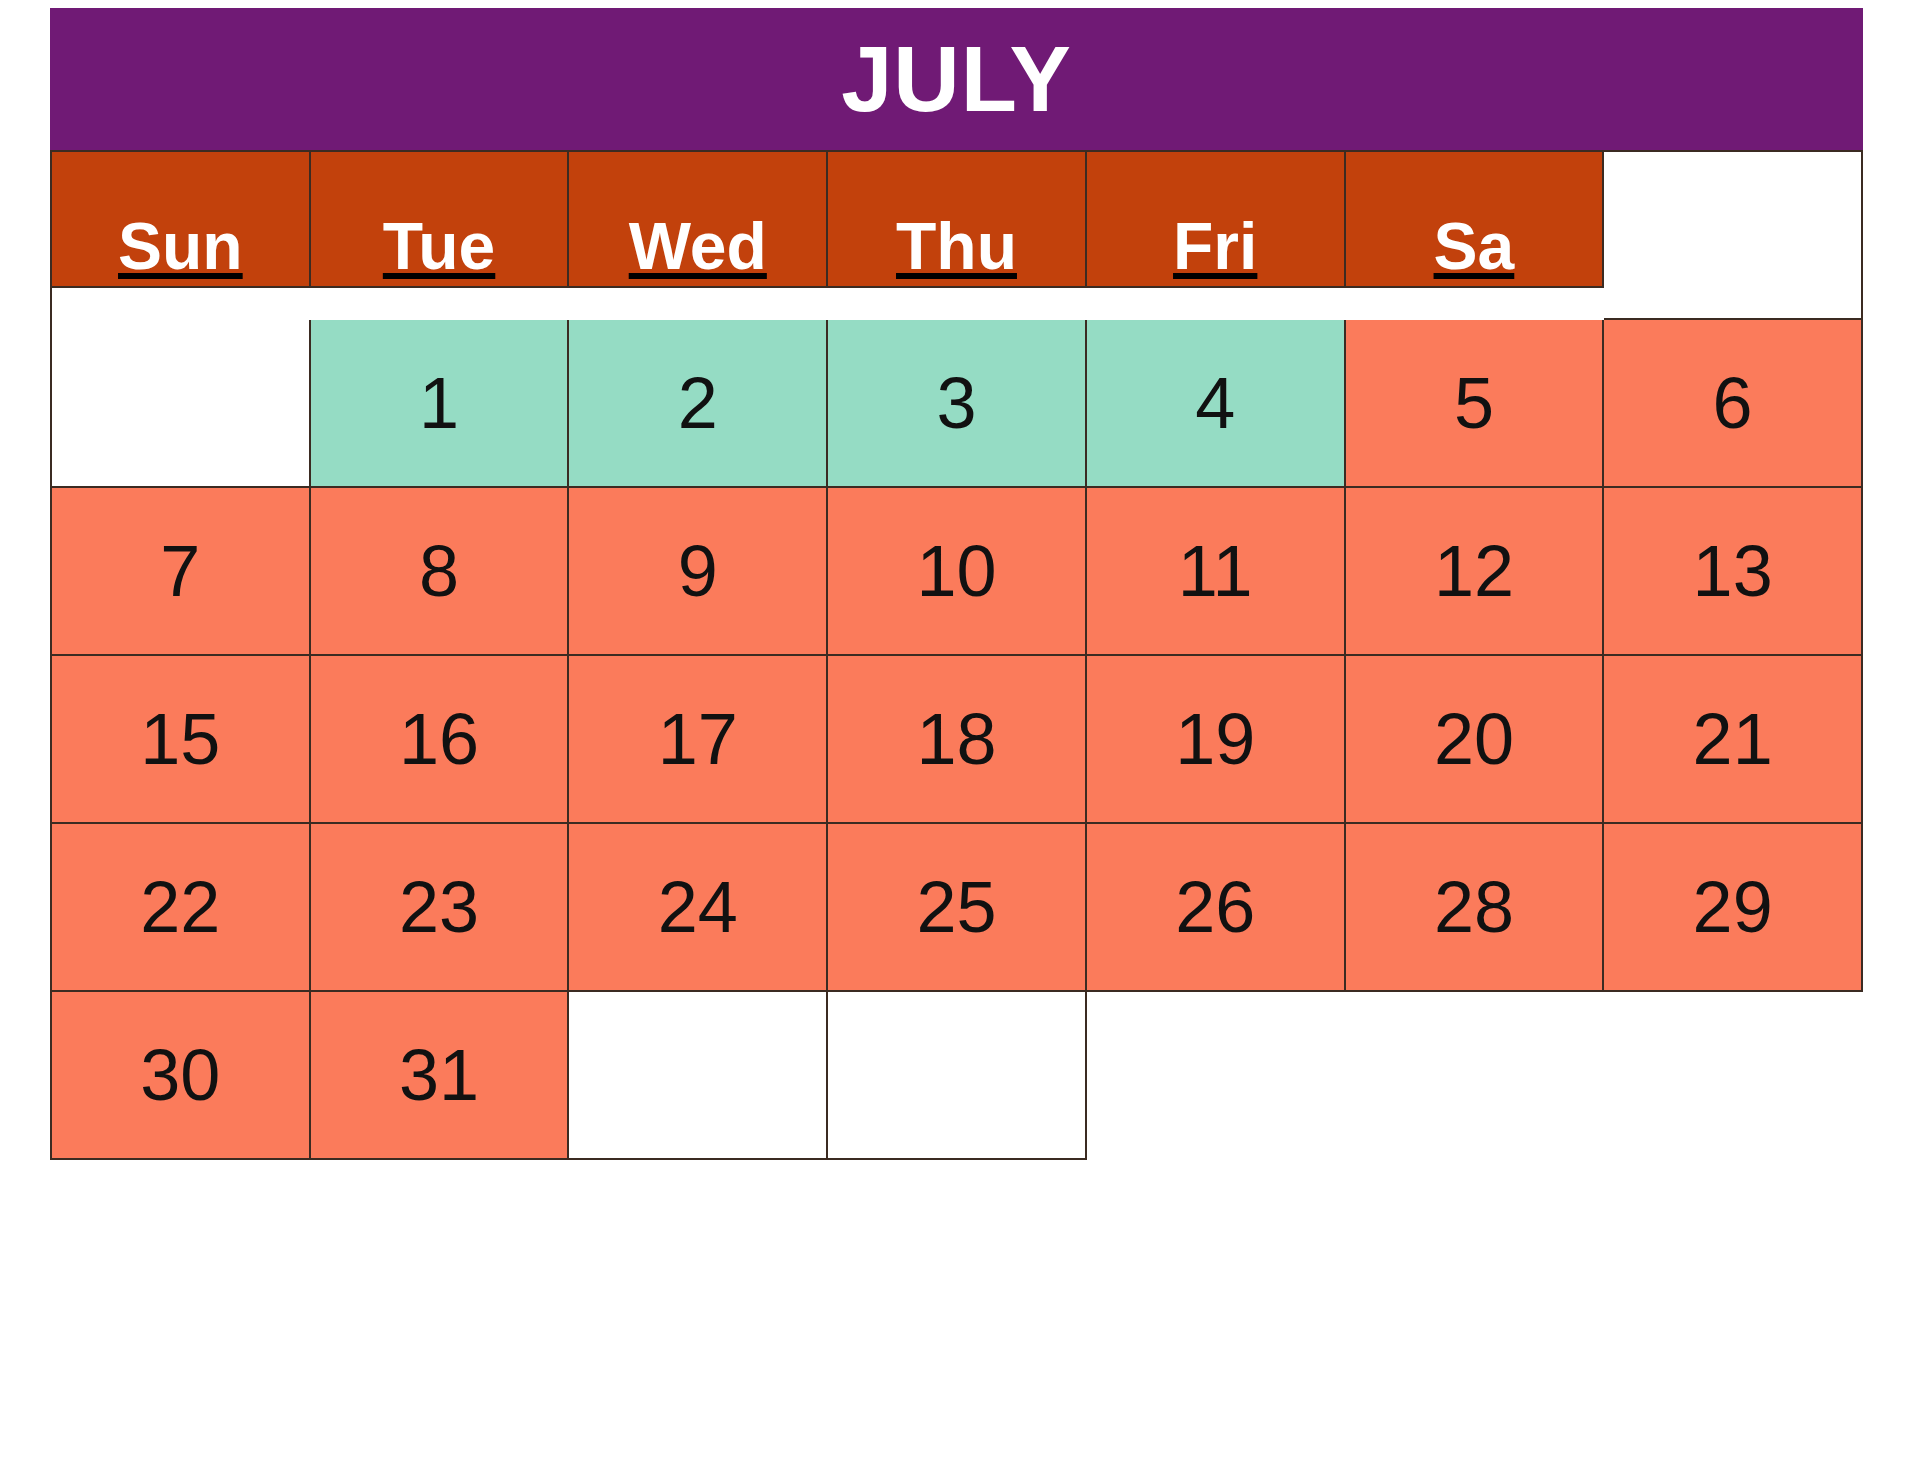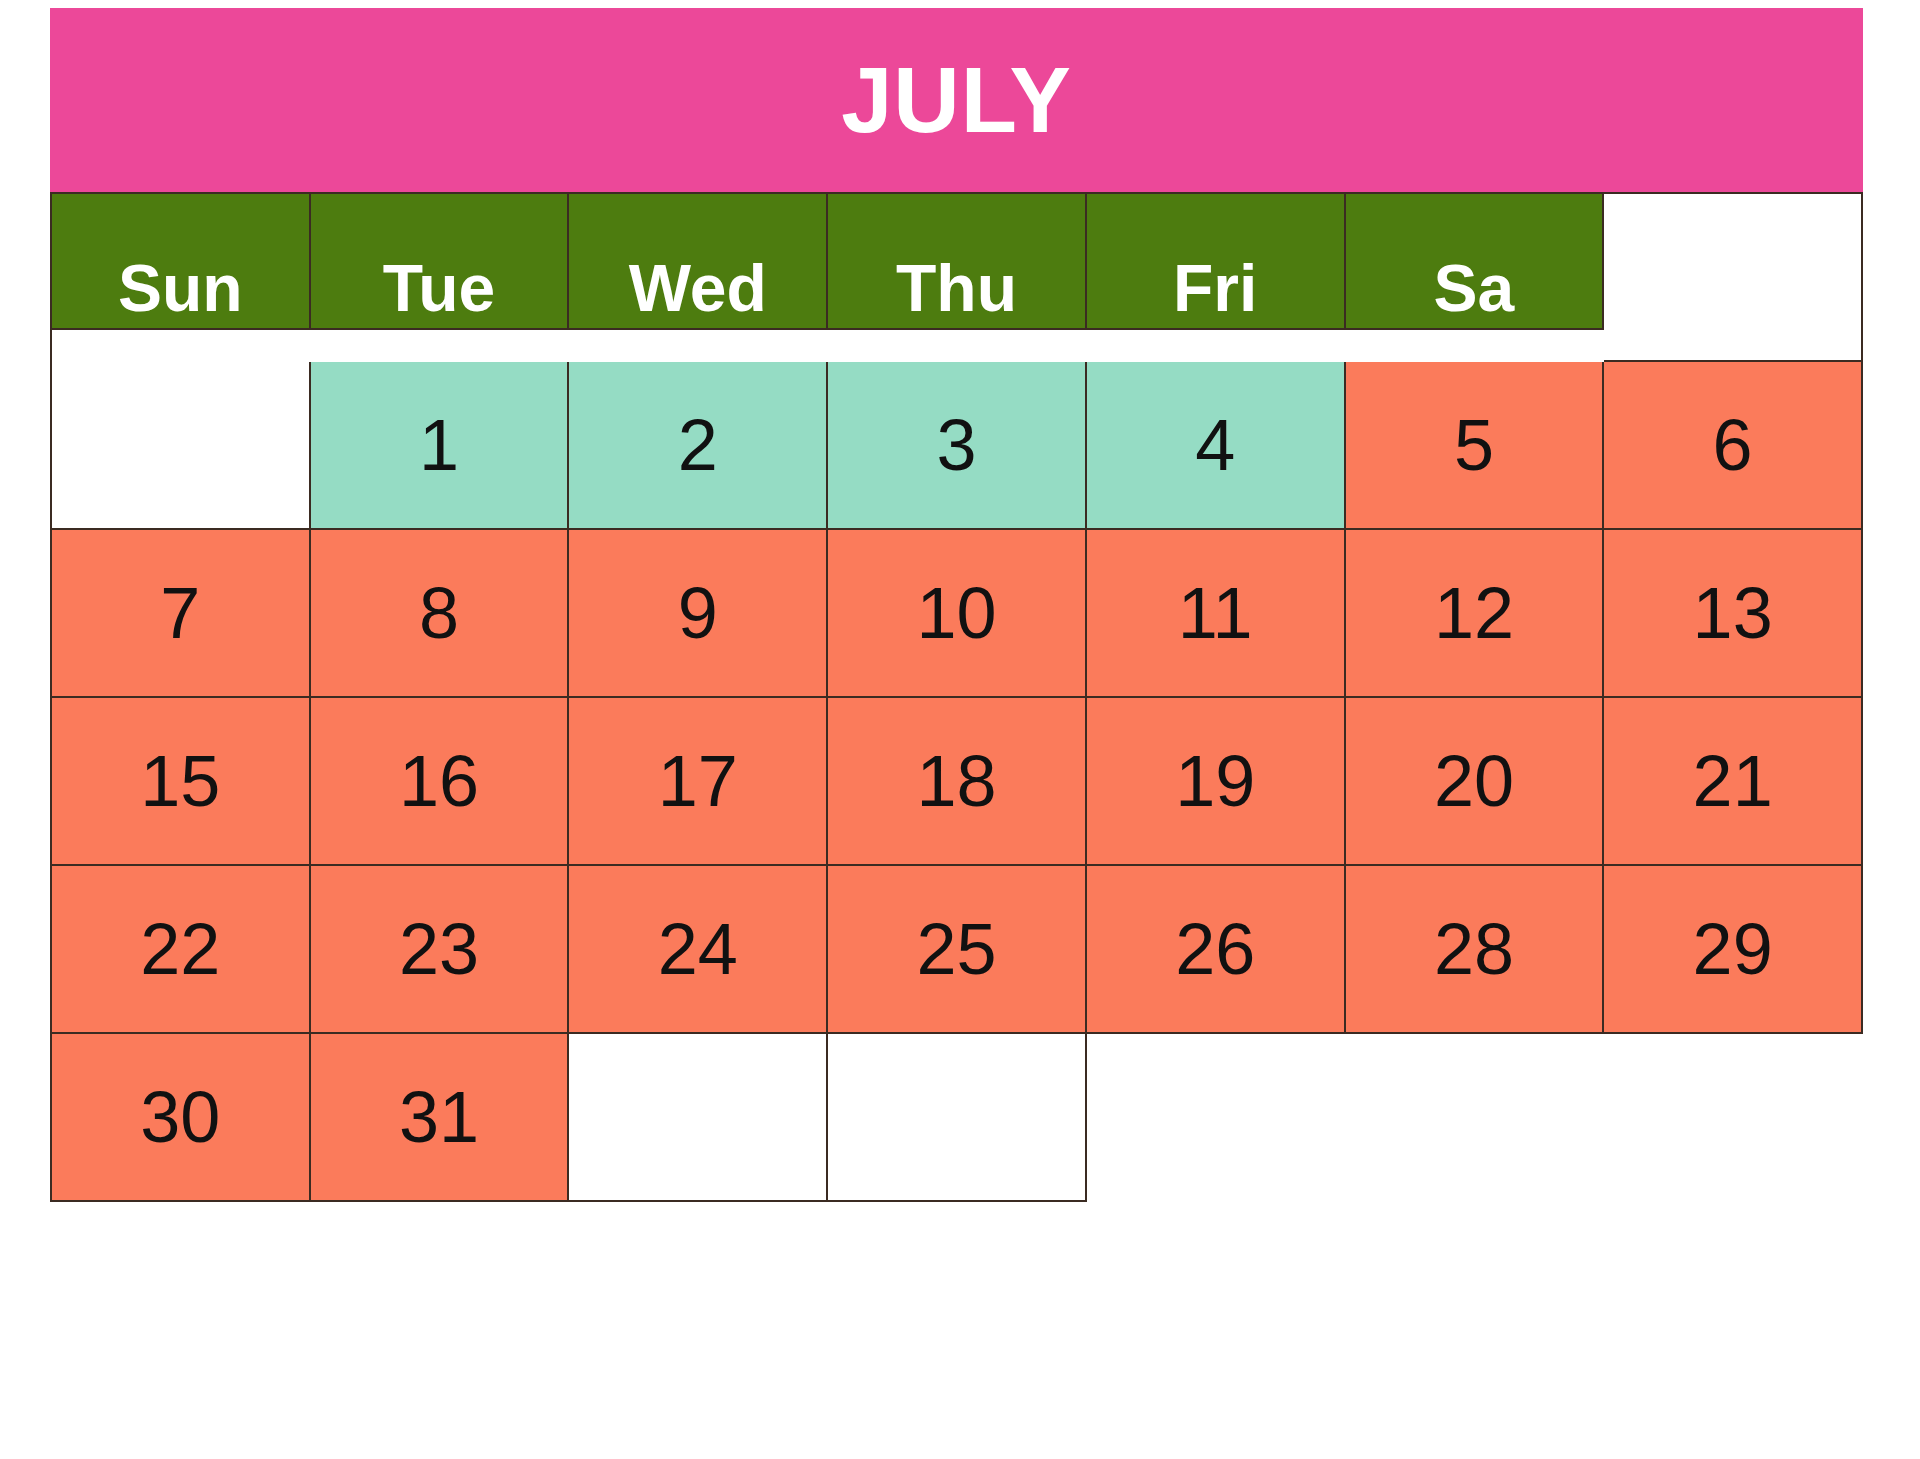--- a/index.html
+++ b/index.html
@@ -18,22 +18,22 @@
   #calendar-root {
     position: absolute;
     left: 50px;
     top: 8px;
     width: 1813px;
     height: 1129px;
   }
 
   
   .title-bar {
-    height: 184px;
-    background: #ec4899;
+    height: 142px;
+    background: #701a75;
     display: flex;
     align-items: center;
     justify-content: center;
     box-sizing: border-box;
   }
   .title-text {
     color: #ffffff;
     font-size: 92px;
     font-weight: bold;
     letter-spacing: 1px;
@@ -44,29 +44,30 @@
   
   .grid {
     display: grid;
     grid-template-columns: repeat(7, 1fr);
     border-left: 2px solid #3b2b22;
     border-top: 2px solid #3b2b22;
     box-sizing: border-box;
   }
 
   .dow-cell {
-    background: #4d7c0f;
+    background: #c2410c;
     height: 136px;
     border-right: 2px solid #3b2b22;
     border-bottom: 2px solid #3b2b22;
     display: flex;
     align-items: flex-end;
     justify-content: center;
     box-sizing: border-box;
     overflow: hidden;
+    text-decoration: underline;
   }
   .dow-label {
     color: #ffffff;
     font-size: 66px;
     font-weight: bold;
     line-height: 1.18;
     white-space: nowrap;
     font-family: "Liberation Sans", sans-serif;
   }
 

